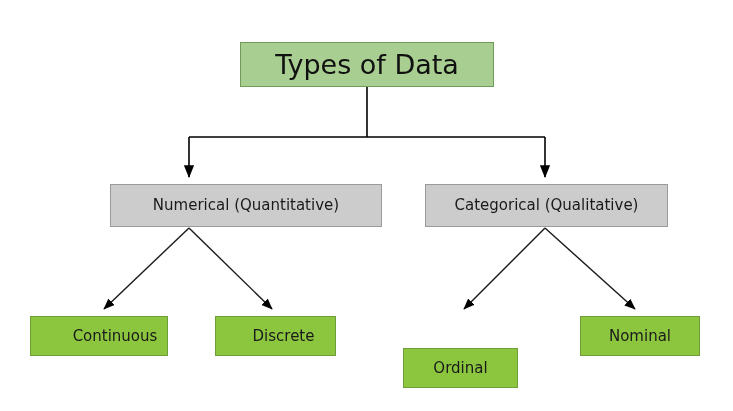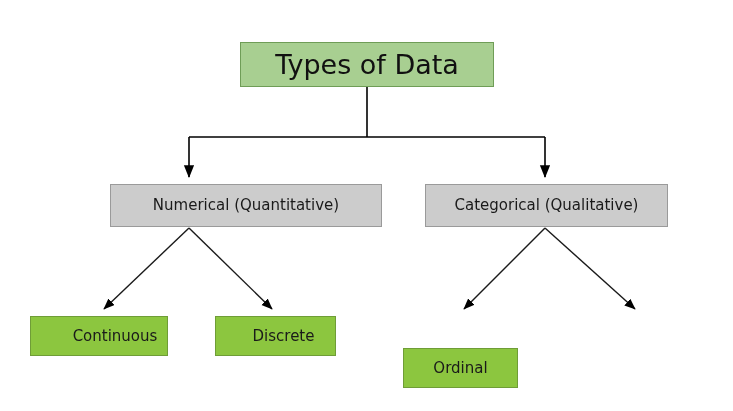--- a/index.html
+++ b/index.html
@@ -139,14 +139,17 @@
   </div>
 
   <div class="node node-leaf node-leaf-discrete">
     <span class="node-label">Discrete</span>
   </div>
 
   <div class="node node-leaf node-leaf-ordinal">
     <span class="node-label">Ordinal</span>
   </div>
 
+  <div class="node node-leaf node-leaf-nominal">
+    <span class="node-label">Nominal</span>
+  </div>
 
 </div>
 
 </body></html>

